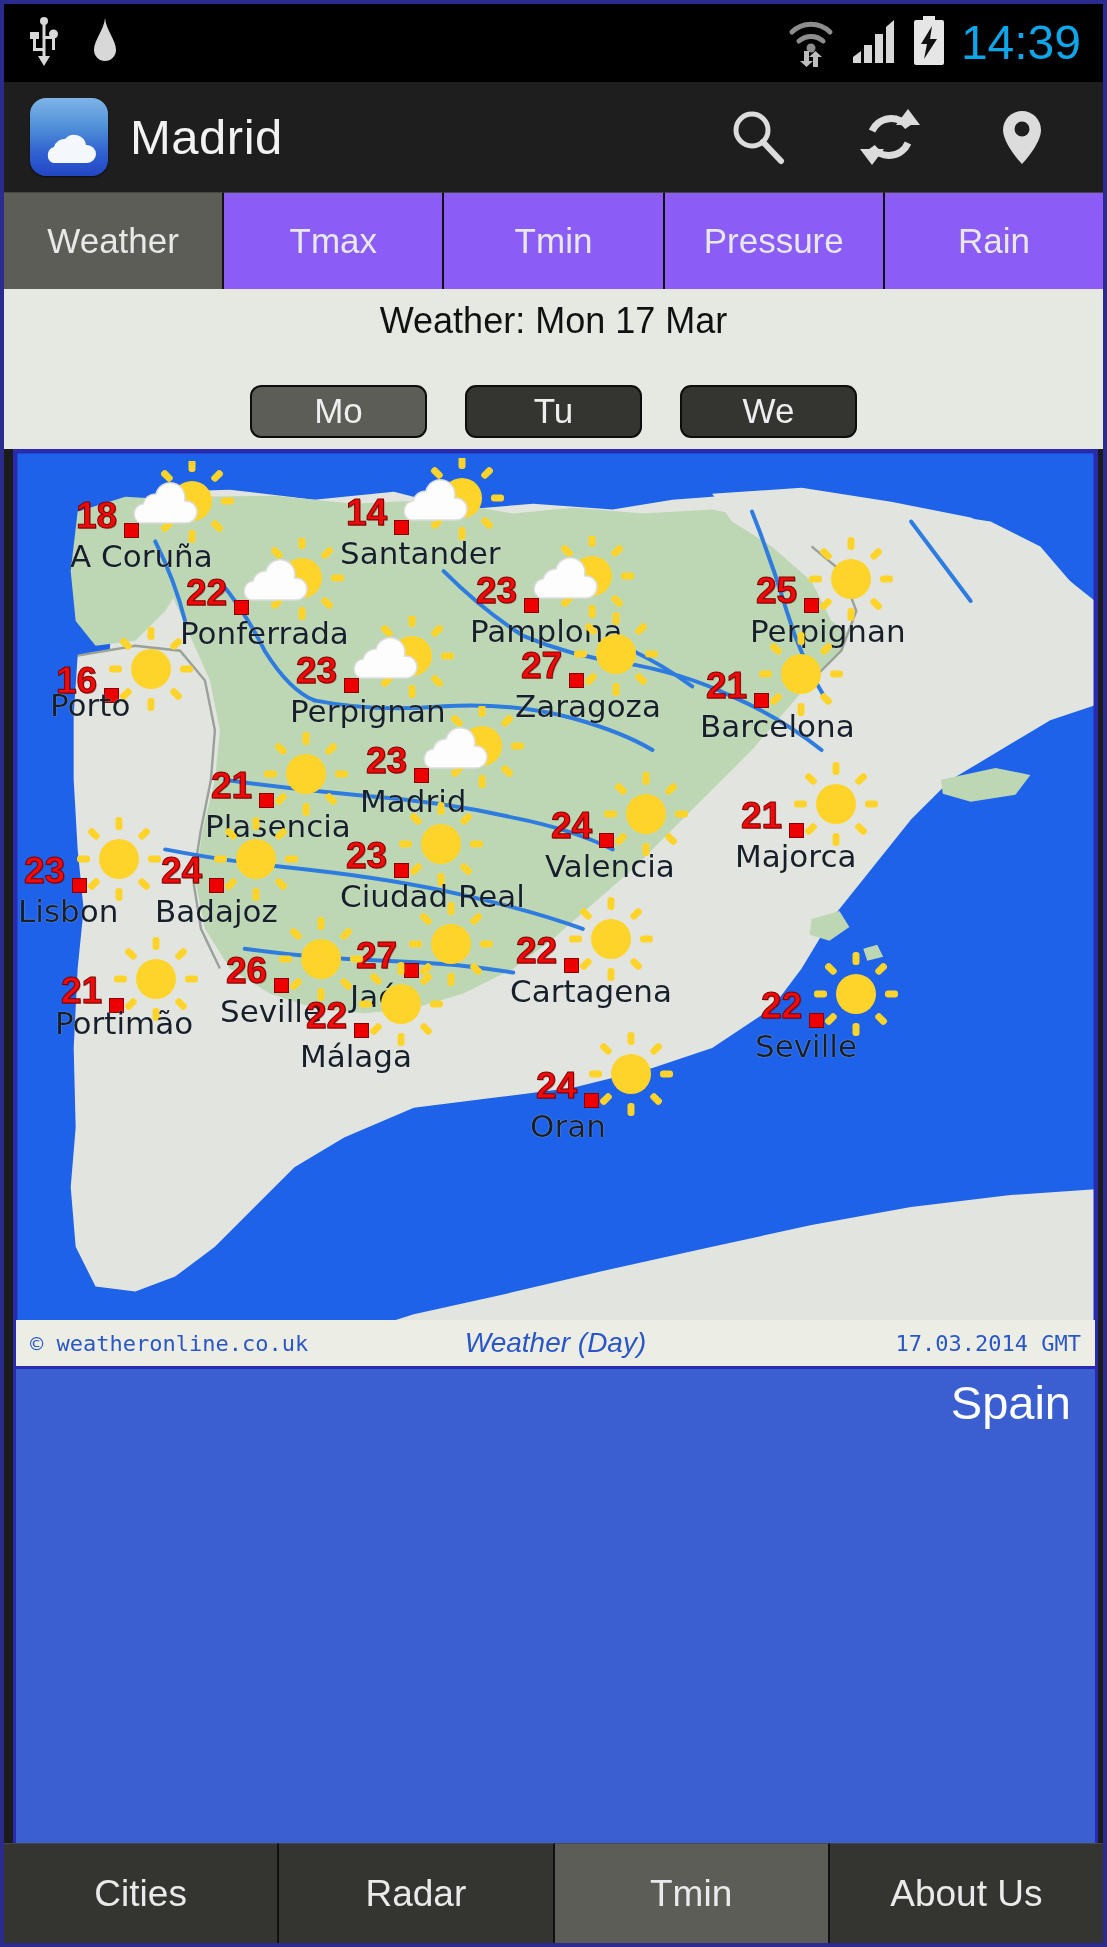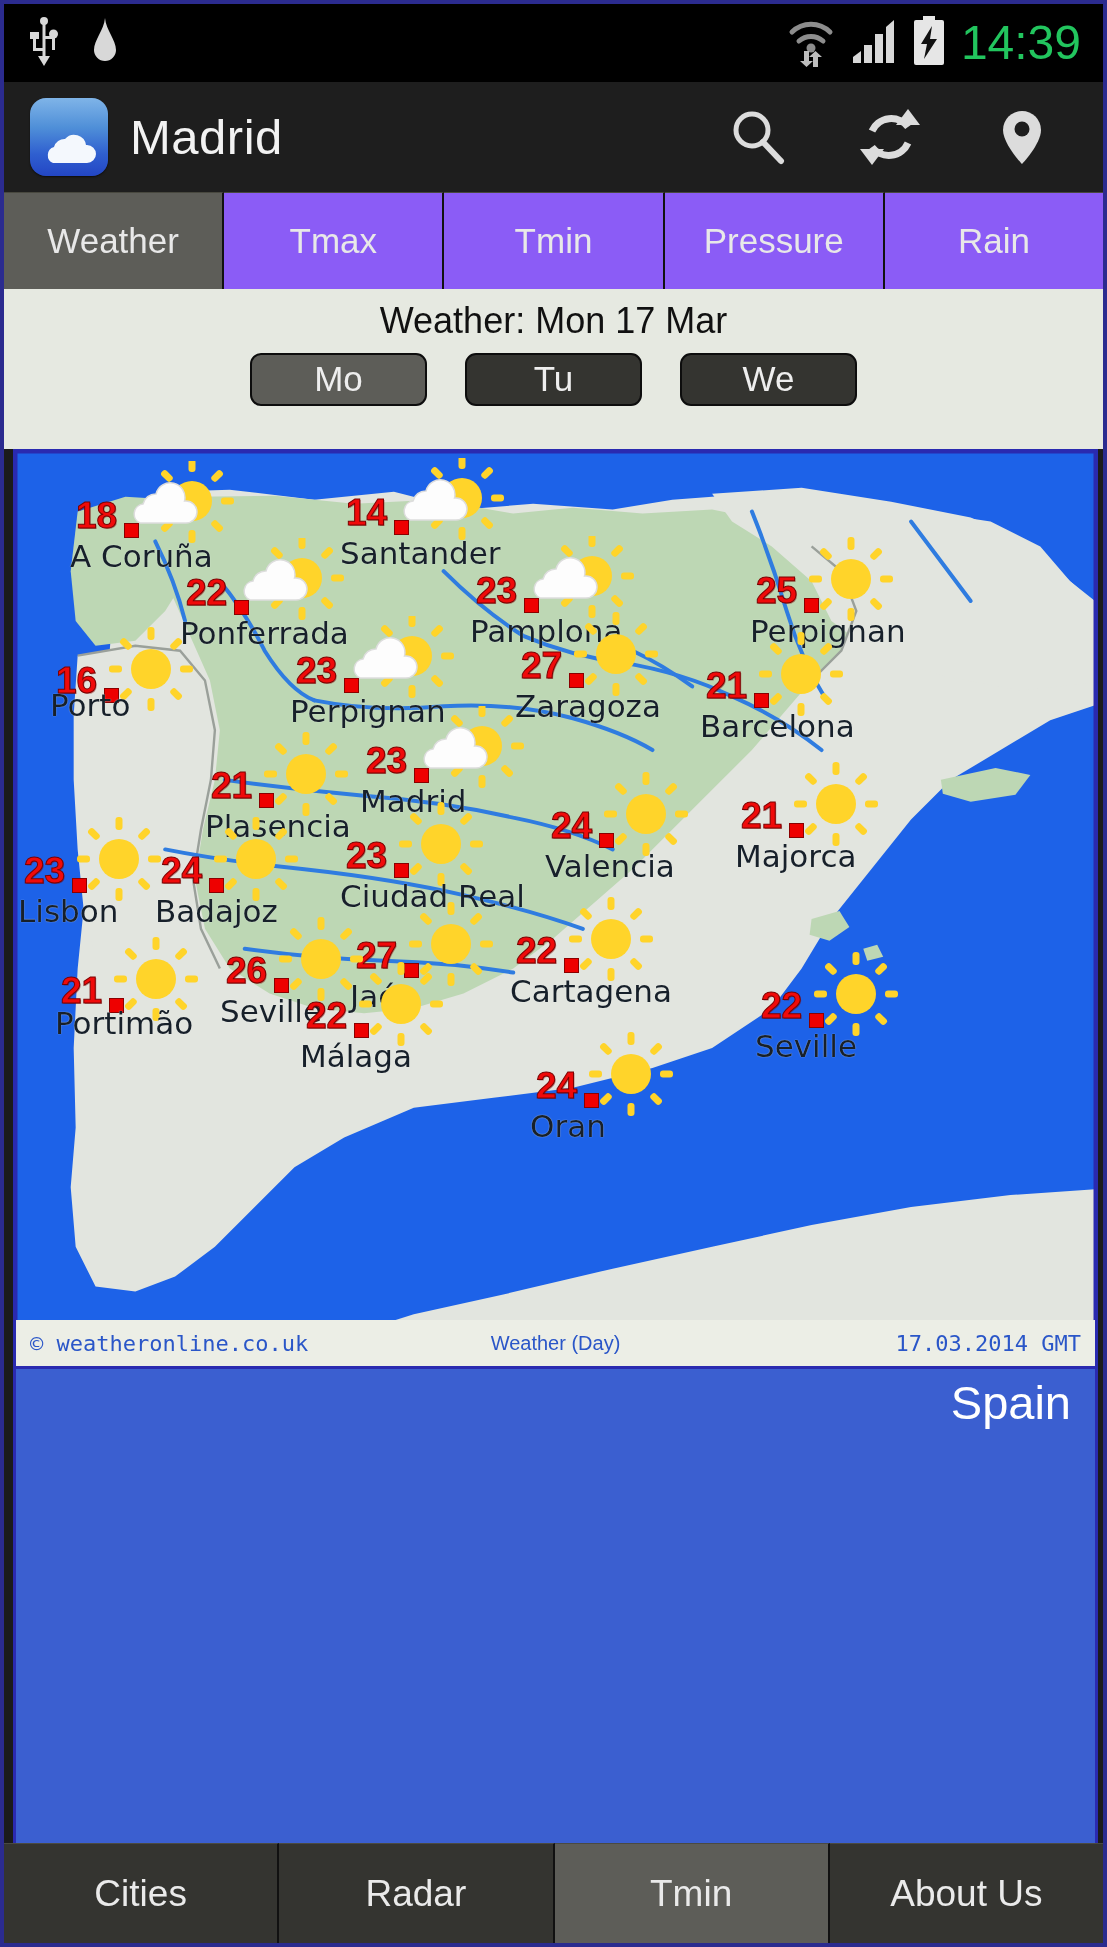--- a/index.html
+++ b/index.html
@@ -18,21 +18,21 @@
 
   
   .statusbar {
     position:absolute; left:0; top:0; width:100%; height:78px;
     background:#000; display:flex; align-items:center;
     padding:0 22px;
   }
   .sb-left { display:flex; align-items:center; gap:26px; }
   .sb-right { margin-left:auto; display:flex; align-items:center; gap:14px; }
   .sb-clock {
-    color:#22c55e; font-size:48px; letter-spacing:0px; font-weight:300;
+    color:#0ea5e9; font-size:48px; letter-spacing:0px; font-weight:300;
     line-height:1;
   }
   .ico { display:block; }
 
   
   .actionbar {
     position:absolute; left:0; top:78px; width:100%; height:110px;
     background:#1e1e1e; display:flex; align-items:center; padding:0 26px;
   }
   .applogo {
@@ -74,38 +74,38 @@
     text-align:center; color:#111; font-size:36px; padding-top:12px;
     line-height:1.1; font-weight:400;
   }
   .daybtns {
     display:flex; justify-content:center; gap:38px; margin-top:12px;
   }
   .daybtn {
     width:177px; height:53px; border-radius:11px;
     background:#343430; border:2px solid #0d0d0d;
     color:#eee; font-size:35px;
-    display:flex; align-items:center; justify-content:center;
+    display:flex; align-items:center; justify-content:center;margin-top:32px;
   }
   .daybtn.active { background:#5d5d58; }
 
   
   .mapwrap {
     position:absolute; left:9px; top:445px; width:1085px; height:920px;
     border:3px solid #2a2ab0; background:#1d62e8; overflow:hidden;
   }
   .mapsvg { position:absolute; left:0; top:0; width:100%; height:100%; }
   .mapfooter {
     position:absolute; left:0; bottom:0; width:100%; height:46px;
     background:#eceee6; color:#2a56c8; font-size:22px;
     display:flex; align-items:center; font-family:"DejaVu Sans Mono", monospace;
   }
   .mf-left { padding-left:14px; }
   .mf-mid  { position:absolute; left:50%; transform:translateX(-50%);
-             font-family:"Liberation Sans", sans-serif; font-size:20px; }
+             font-family:"Liberation Sans", sans-serif; font-size:28px;font-style:italic; }
   .mf-right{ margin-left:auto; padding-right:14px; }
 
   .city { position:absolute; }
   .city .temp {
     position:absolute; color:#f00a0a; font-size:37px; font-weight:bold;
     -webkit-text-stroke:1px #7a0000;
     text-shadow:1px 1px 0 rgba(120,0,0,.45);
     line-height:1; white-space:nowrap;
   }
   .city .dot {

